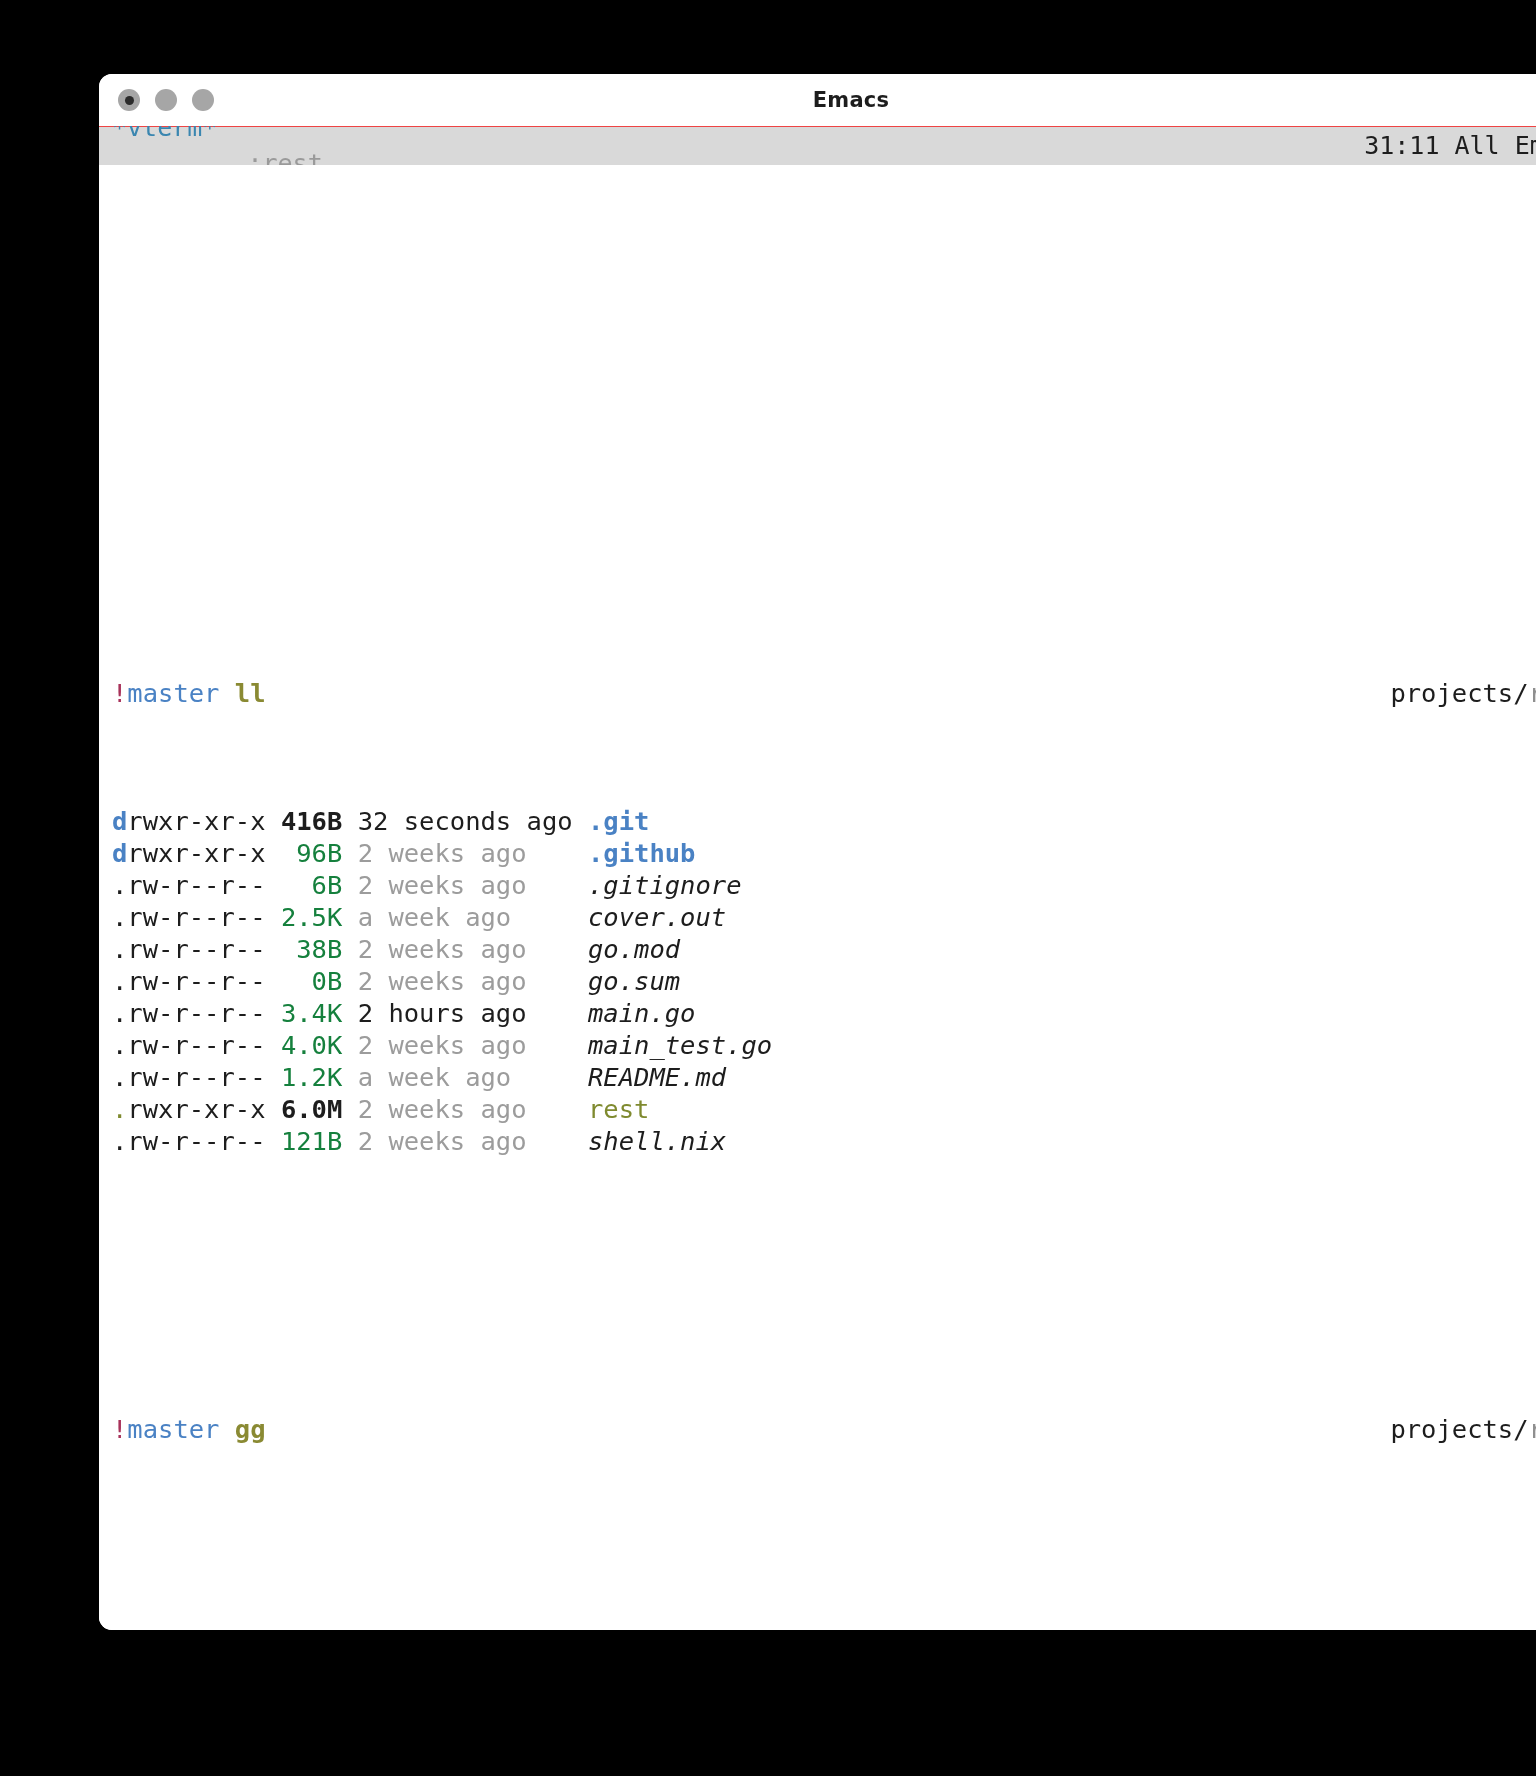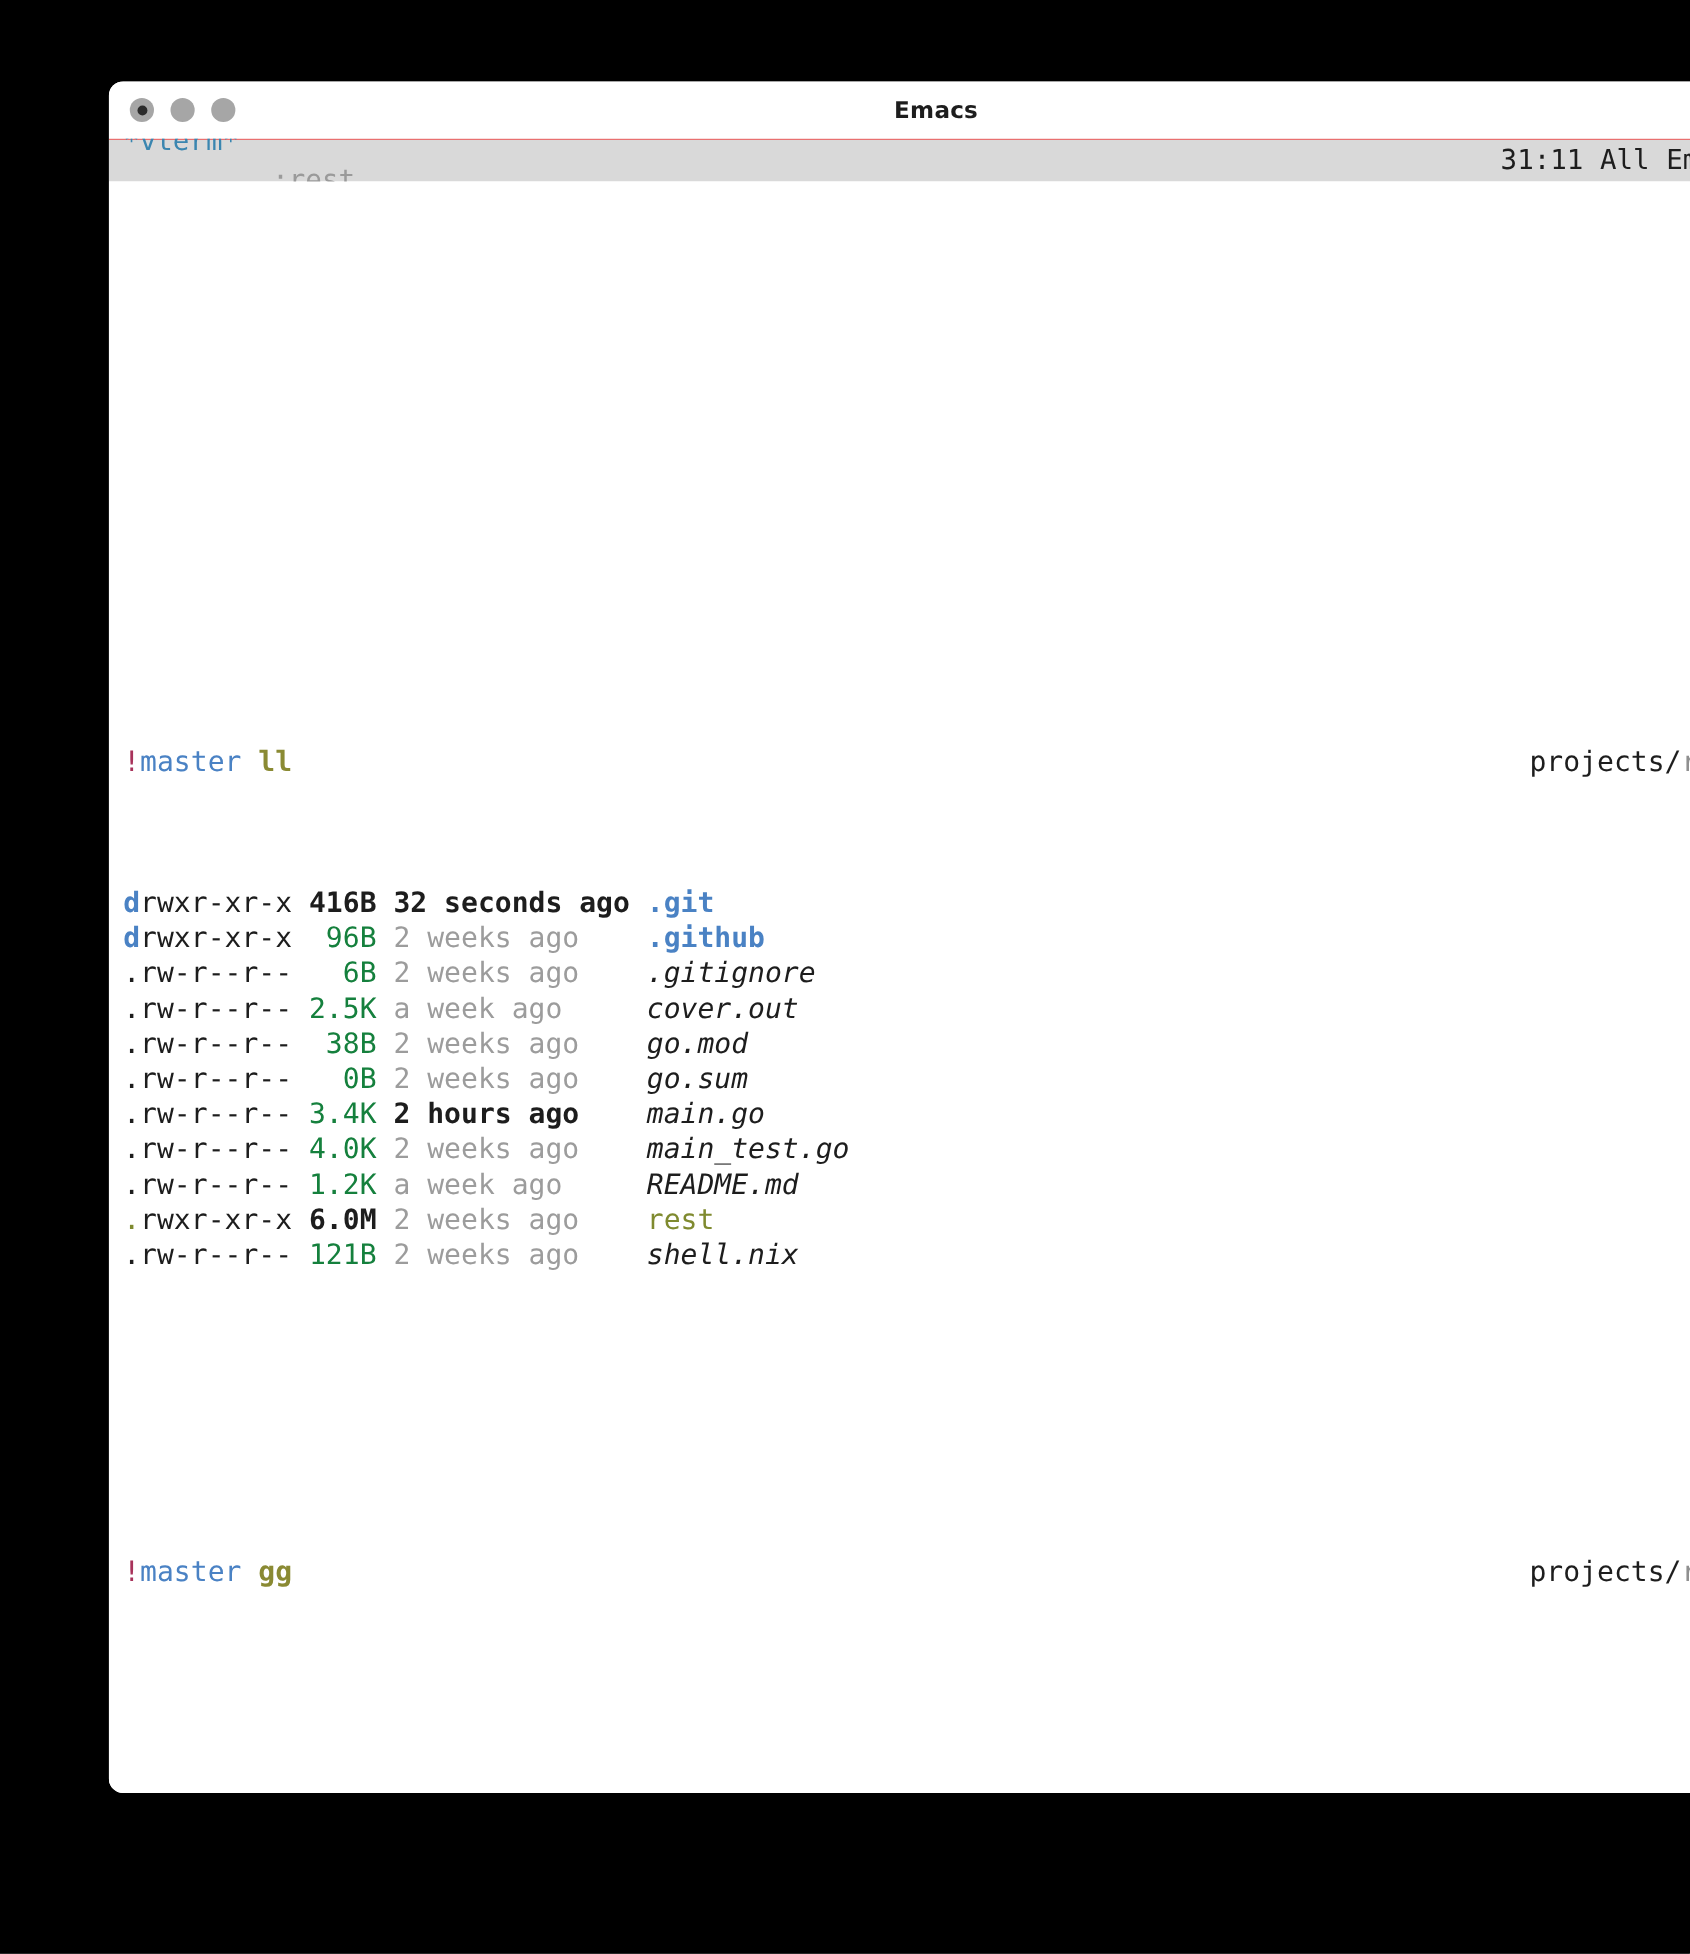--- a/index.html
+++ b/index.html
@@ -111,21 +111,21 @@
 
   
   .c-bang     { color: #a8325a; }
   .c-branch   { color: #4a82c4; }
   .c-cmd      { color: #8a8a33; font-weight: bold; }
   .c-dir-d    { color: #4a82c4; font-weight: bold; }
   .c-perm     { color: #1d1d1d; }
   .c-size-dim { color: #15803d; }
   .c-size-hl  { color: #1d1d1d; font-weight: bold; }
   .c-date-dim { color: #9c9c9c; }
-  .c-date-hl  { color: #1d1d1d; font-weight: bold; }
+  .c-date-hl  { color: #1d1d1d; font-weight: normal; }
   .c-file     { color: #1d1d1d; font-style: italic; }
   .c-file-blue{ color: #4a82c4; font-weight: bold; }
   .c-file-exe { color: #7f8a2f; }
   .c-path     { color: #1d1d1d; }
   .c-path-dim { color: #8f8f8f; }
 </style>
 </head>
 <body>
 
 <div id="window">

